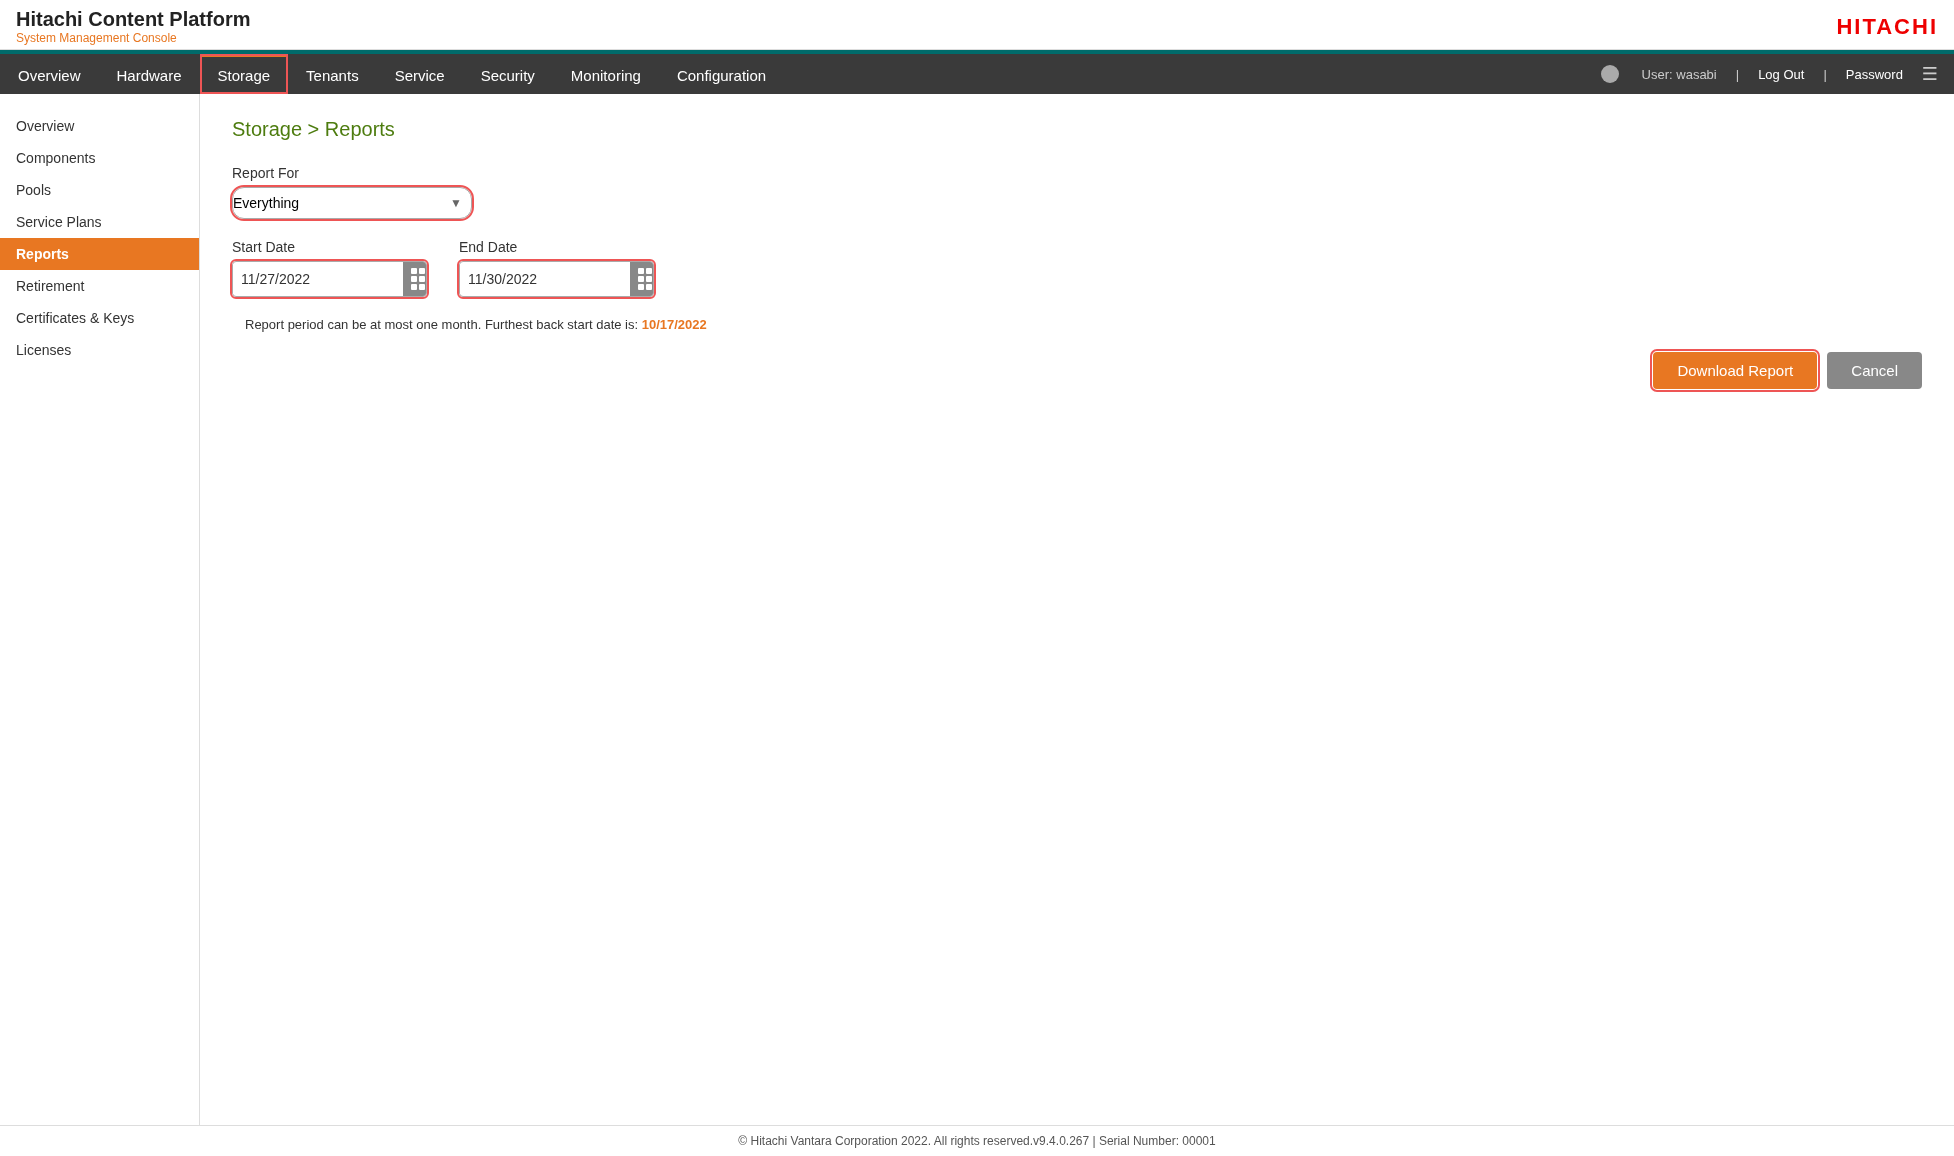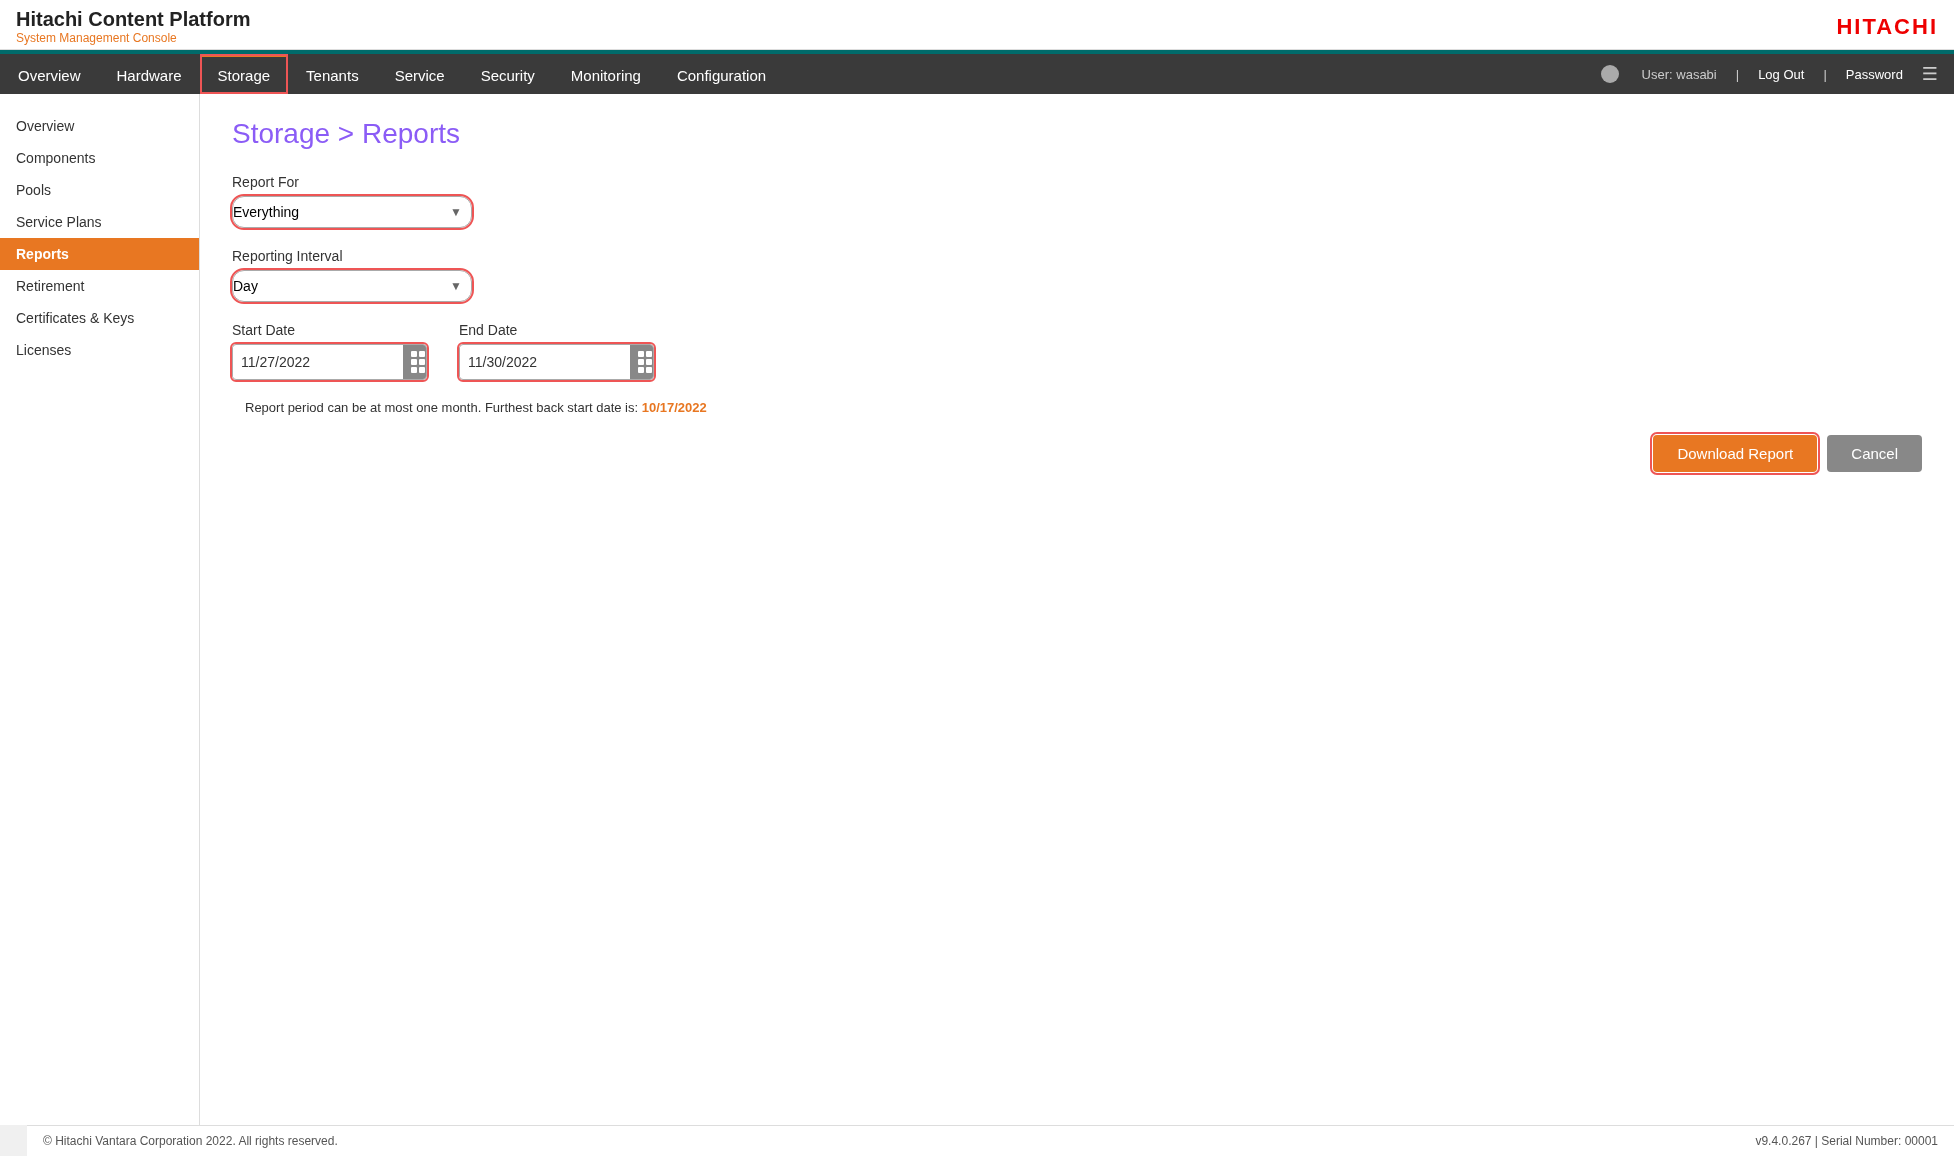--- a/index.html
+++ b/index.html
@@ -26,21 +26,21 @@
     
     .content-area { display: flex; flex: 1; background: #fff; }
 
     
     .sidebar { width: 200px; border-right: 1px solid #ddd; padding: 16px 0; background: #fff; }
     .sidebar-item { padding: 8px 16px; cursor: pointer; color: #333; font-size: 14px; }
     .sidebar-item.active { background: #e87722; color: #fff; font-weight: bold; }
 
     
     .main-content { flex: 1; padding: 24px 32px; }
-    .breadcrumb { font-size: 28px; color: #8b5cf6; margin-bottom: 24px; font-weight: normal; }
+    .breadcrumb { font-size: 20px; color: #4d7c0f; margin-bottom: 24px; font-weight: normal; }
 
     .form-section { margin-bottom: 20px; }
     .form-label { font-size: 14px; color: #333; margin-bottom: 6px; font-weight: normal; }
     .select-wrapper { position: relative; display: inline-block; width: 240px; }
     .select-wrapper select { width: 100%; padding: 7px 30px 7px 0; border: 1px solid #aaa; font-size: 14px; background: #fff; cursor: pointer; appearance: none; -webkit-appearance: none; outline: 2px solid #e55; outline-offset: 0; border-radius: 12px; }
     .select-wrapper::after { content: '▼'; position: absolute; right: 10px; top: 50%; transform: translateY(-50%); pointer-events: none; font-size: 12px; color: #666; }
 
     .date-row { display: flex; gap: 32px; margin-bottom: 20px; }
     .date-field { display: flex; flex-direction: column; }
     .date-input-wrapper { display: flex; align-items: center; border: 1px solid #aaa; border-radius: 2px; overflow: hidden; width: 195px; outline: 2px solid #e55; outline-offset: 0; border-radius: 4px; }
@@ -49,21 +49,21 @@
     .cal-icon { display: grid; grid-template-columns: repeat(3,6px); gap: 2px; }
     .cal-icon span { width: 6px; height: 6px; background: #fff; border-radius: 1px; }
 
     .info-text { font-size: 13px; color: #333; margin-bottom: 20px; margin-left: 13px; }
 
     .action-row { display: flex; justify-content: flex-end; gap: 10px; margin-top: 8px; }
     .btn-download { background: #e87722; color: #fff; border: none; padding: 10px 24px; font-size: 15px; cursor: pointer; border-radius: 4px; outline: 2px solid #e55; outline-offset: 1px; font-weight: normal; }
     .btn-cancel { background: #888; color: #fff; border: none; padding: 10px 24px; font-size: 15px; cursor: pointer; border-radius: 4px; }
 
     
-    .footer { background: #fff; border-top: 1px solid #ddd; padding: 8px 16px; display: flex; justify-content: space-between; font-size: 12px; color: #555; margin-left: 27px; }
+    .footer { background: #fff; border-top: 1px solid #ddd; padding: 8px 16px; display: flex; justify-content: center; font-size: 12px; color: #555; }
 
     
     .teal-bar { height: 4px; background: #006b6b; }
   </style>
 </head>
 <body>
 
 <div class="header">
   <div class="header-top">
     <div class="header-title">
@@ -118,30 +118,20 @@
       <div class="form-label">Report For</div>
       <div class="select-wrapper">
         <select>
           <option>Everything</option>
           <option>Specific Component</option>
           <option>Specific Pool</option>
         </select>
       </div>
     </div>
 
-    <div class="form-section">
-      <div class="form-label">Reporting Interval</div>
-      <div class="select-wrapper">
-        <select>
-          <option>Day</option>
-          <option>Week</option>
-          <option>Month</option>
-        </select>
-      </div>
-    </div>
 
     <div class="date-row">
       <div class="date-field">
         <div class="form-label">Start Date</div>
         <div class="date-input-wrapper">
           <input type="text" value="11/27/2022" style="">
           <button class="cal-btn">
             <div class="cal-icon">
               <span></span>
                 <span></span>

